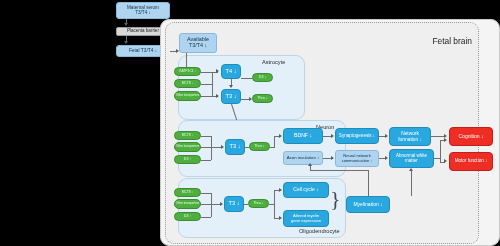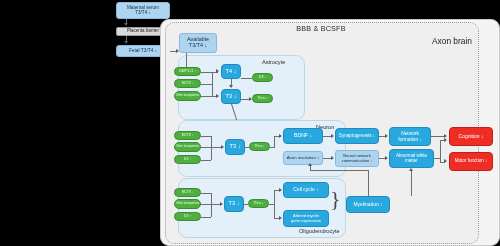--- a/index.html
+++ b/index.html
@@ -66,22 +66,21 @@
   </div>
   <div class="ln lnv" style="left:126px;top:36px;height:6px;"></div>
   <div class="ard" style="left:123.7px;top:41px;"></div>
 
   <div class="node lblue" style="left:116px;top:45px;width:54px;height:12px;font-size:4.8px;">
     <span>Fetal T3/T4 ↓</span>
   </div>
 
   <div id="fetalBrain"></div>
   <div id="bbb"></div>
-  <div id="bbbTitle">BBB &amp; BCSFB</div>
-  <div id="fetalLabel">Axon brain</div>
+  <div id="fetalLabel">Fetal brain</div>
 
   <div class="ln lnh" style="left:170px;top:51px;width:7px;"></div>
   <div class="ar" style="left:176px;top:48.7px;"></div>
 
   <div class="node lblue" style="left:179px;top:33px;width:38px;height:20px;font-size:5.4px;flex-direction:column;">
     <span>Available</span>
     <span>T3/T4 ↓</span>
   </div>
 
   <div class="cell" style="left:178px;top:55px;width:125px;height:63px;"></div>

